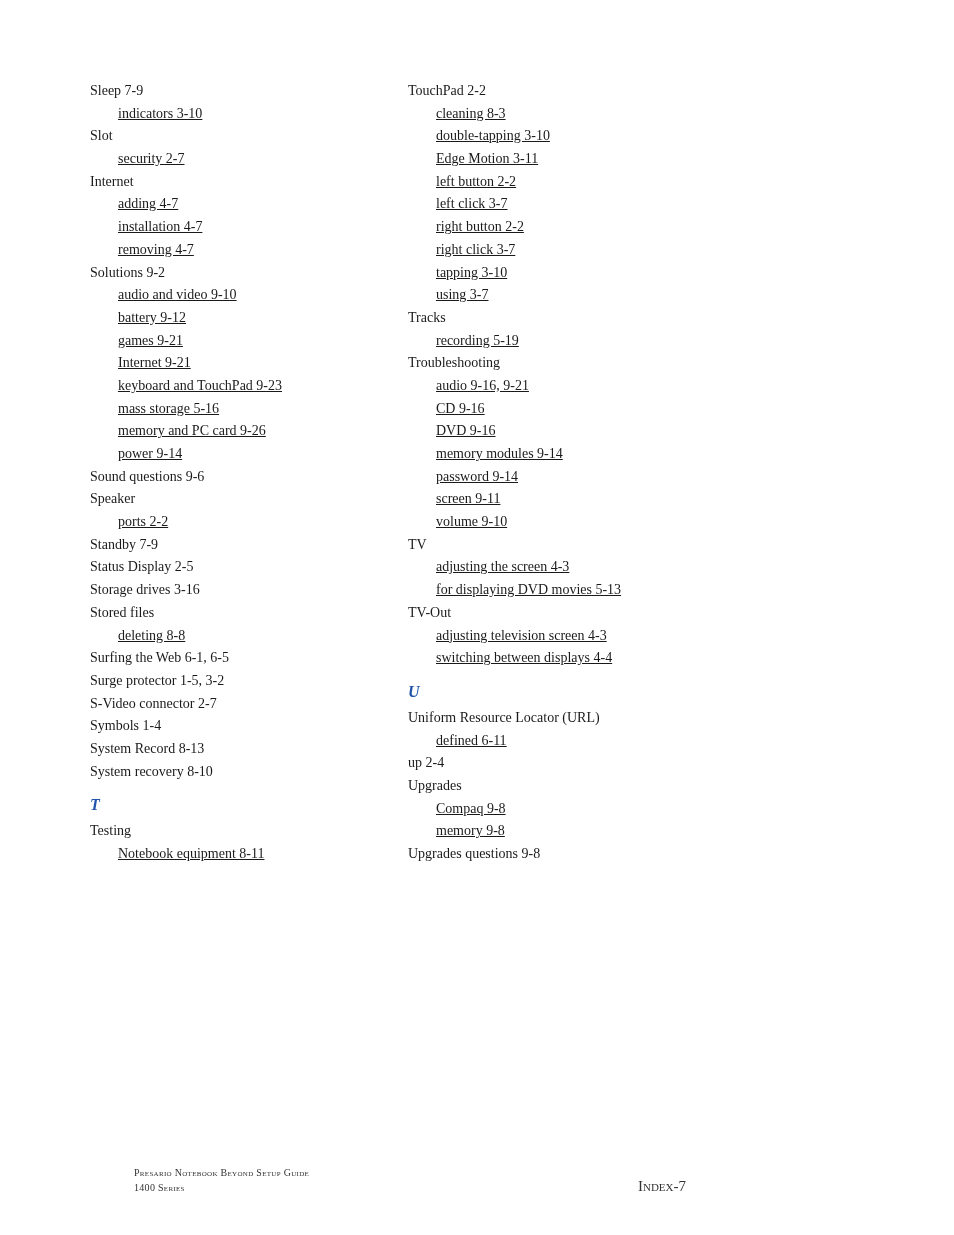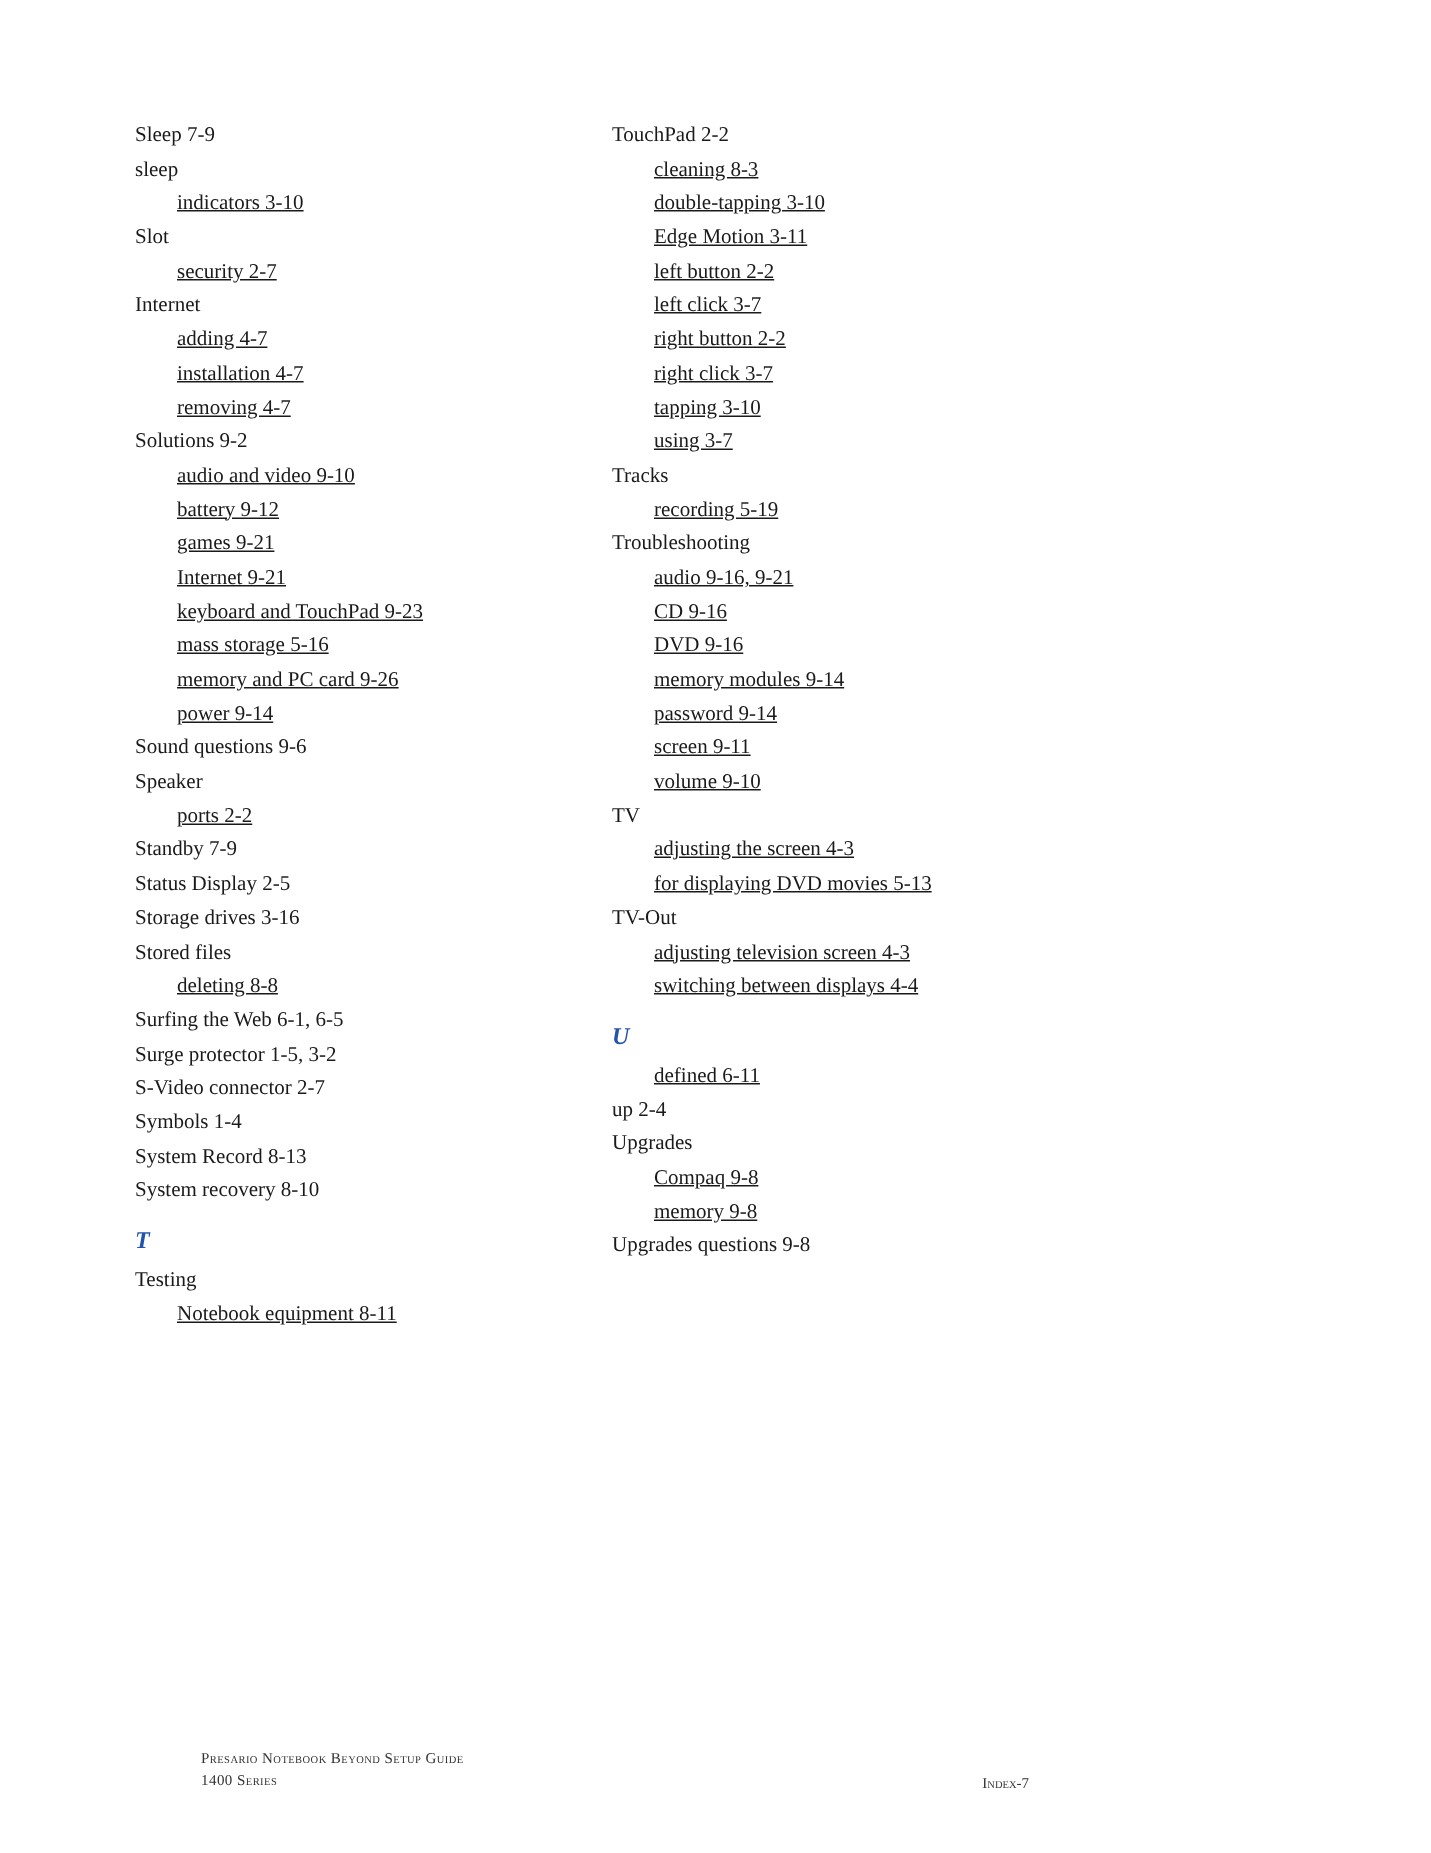--- a/index.html
+++ b/index.html
@@ -77,39 +77,36 @@
     .footer-left {
       font-size: 10px;
       font-variant: small-caps;
       letter-spacing: 0.03em;
       line-height: 1.5;
       color: #333;
       margin-left: 44px;
     }
 
     .footer-right {
-      font-size: 10px;
+      font-size: 15px;
       font-variant: small-caps;
       color: #333;
     }
   </style>
 </head>
 <body>
 
 <div class="page">
   <div class="columns">
 
     <div class="col-left" id="left-col">
     <div class="index-entry">
           <span class="main-term">Sleep 7-9</span>
         </div>
         <div class="index-entry">
-          <span class="main-term">sleep</span>
-        </div>
-        <div class="index-entry">
           <span class="sub-term">indicators 3-10</span>
         </div>
         <div class="index-entry">
           <span class="main-term">Slot</span>
         </div>
         <div class="index-entry">
           <span class="sub-term">security 2-7</span>
         </div>
         <div class="index-entry">
           <span class="main-term">Internet</span>
@@ -274,20 +271,23 @@
         <div class="index-entry">
           <span class="main-term">TV-Out</span>
         </div>
         <div class="index-entry">
           <span class="sub-term">adjusting television screen 4-3</span>
         </div>
         <div class="index-entry">
           <span class="sub-term">switching between displays 4-4</span>
         </div>
         <span class="section-letter">U</span>
+        <div class="index-entry">
+          <span class="main-term">Uniform Resource Locator (URL)</span>
+        </div>
         <div class="index-entry">
           <span class="sub-term">defined 6-11</span>
         </div>
         <div class="index-entry">
           <span class="main-term">up 2-4</span>
         </div>
         <div class="index-entry">
           <span class="main-term">Upgrades</span>
         </div>
         <div class="index-entry">

